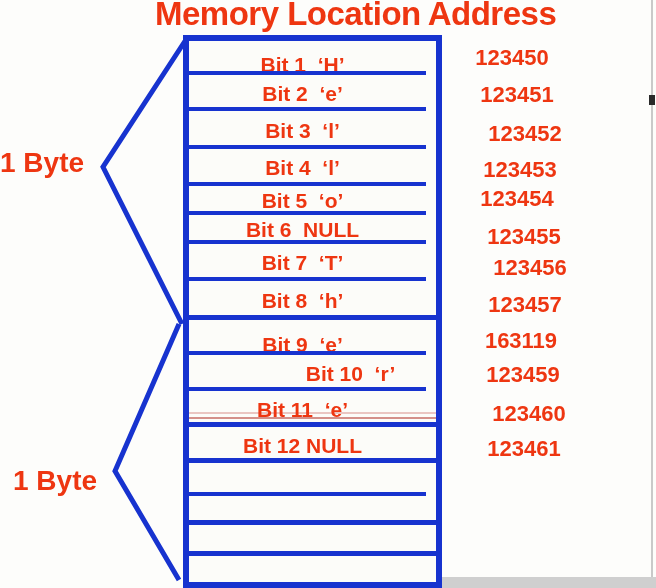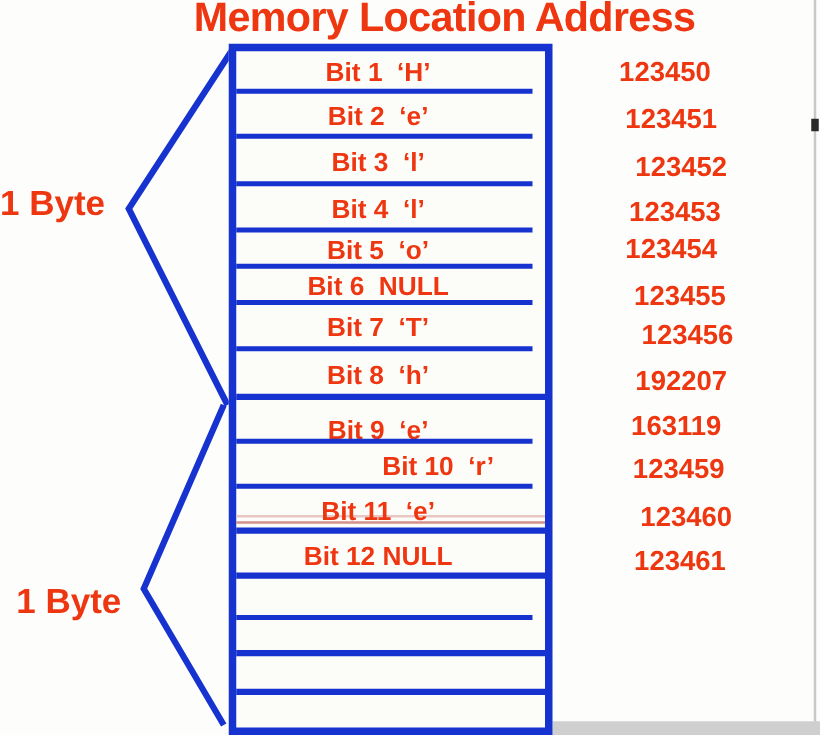--- a/index.html
+++ b/index.html
@@ -40,21 +40,21 @@
     background:#1733cf;height:4px;
     width:calc(100% - 10px);
   }
   .divider.full{width:100%;height:5px;}
   .pinkline{
     position:absolute;left:0;width:100%;
     pointer-events:none;
   }
   
   .addrcol{
-    position:absolute;left:442px;top:41px;width:170px;margin-left:20px;
+    position:absolute;left:442px;top:41px;width:170px;
   }
   .addrrow{
     display:flex;align-items:center;justify-content:center;
   }
   .addrtext{
     color:#ee3611;font-size:22px;letter-spacing:0;
     line-height:1;
   }
   
   .bytelabel{
@@ -94,21 +94,21 @@
     <span>Memory Location</span>
     <span>Address</span>
   </div>
 
   <div class="bytelabel b1">1 Byte</div>
   <div class="bytelabel b2">1 Byte</div>
 
   <div class="memtable" id="memtable">
     <div class="pinkline" style="top:371px;height:2px;background:#eac6c2;"></div>
     <div class="pinkline" style="top:376px;height:2px;background:#d4908a;"></div>
-  <div class="memrow" style="height: 34px;">
+  <div class="memrow" style="height: 34px; align-items: flex-end;">
         <span class="cell-label">Bit 1  ‘H’</span>
       </div>
       <div class="divider" style="top: 30px;"></div>
       <div class="memrow" style="height: 36px;">
         <span class="cell-label">Bit 2  ‘e’</span>
       </div>
       <div class="divider" style="top: 66px;"></div>
       <div class="memrow" style="height: 38px;">
         <span class="cell-label">Bit 3  ‘l’</span>
       </div>
@@ -174,21 +174,21 @@
       <div class="addrrow" style="height: 29px;">
         <span class="addrtext" style="transform: translate(-10px, -2px);">123454</span>
       </div>
       <div class="addrrow" style="height: 29px;">
         <span class="addrtext" style="transform: translate(-3px, 7px);">123455</span>
       </div>
       <div class="addrrow" style="height: 37px;">
         <span class="addrtext" style="transform: translate(3px, 5px);">123456</span>
       </div>
       <div class="addrrow" style="height: 39px;">
-        <span class="addrtext" style="transform: translate(-2px, 4px);">192207</span>
+        <span class="addrtext" style="transform: translate(-2px, 4px);">123457</span>
       </div>
       <div class="addrrow" style="height: 35px;">
         <span class="addrtext" style="transform: translate(-6px, 3px);">163119</span>
       </div>
       <div class="addrrow" style="height: 36px;">
         <span class="addrtext" style="transform: translate(-4px, 2px);">123459</span>
       </div>
       <div class="addrrow" style="height: 36px;">
         <span class="addrtext" style="transform: translate(2px, 5px);">123460</span>
       </div>

